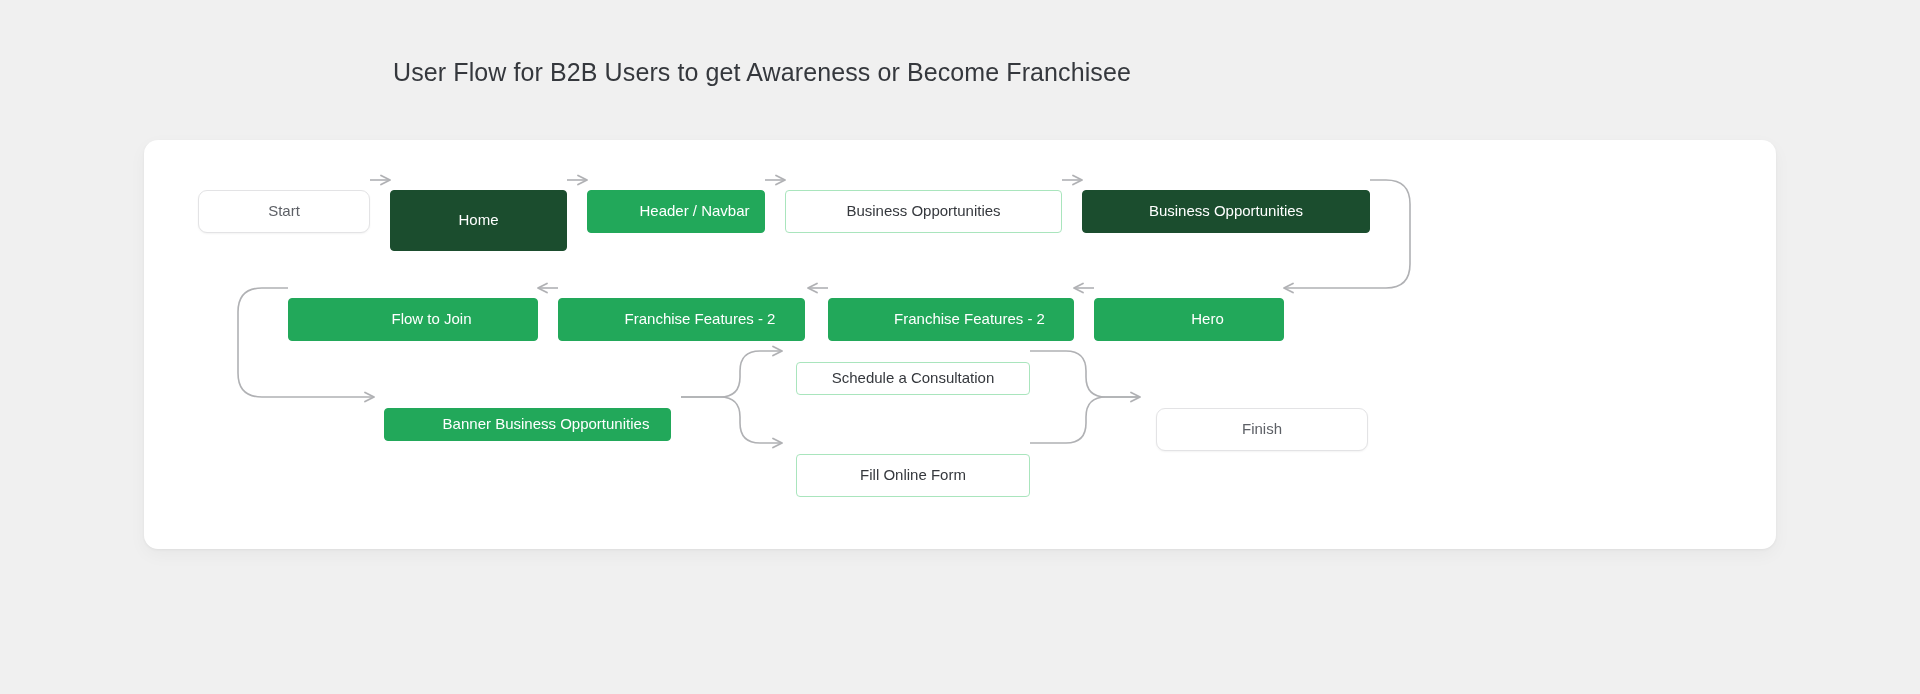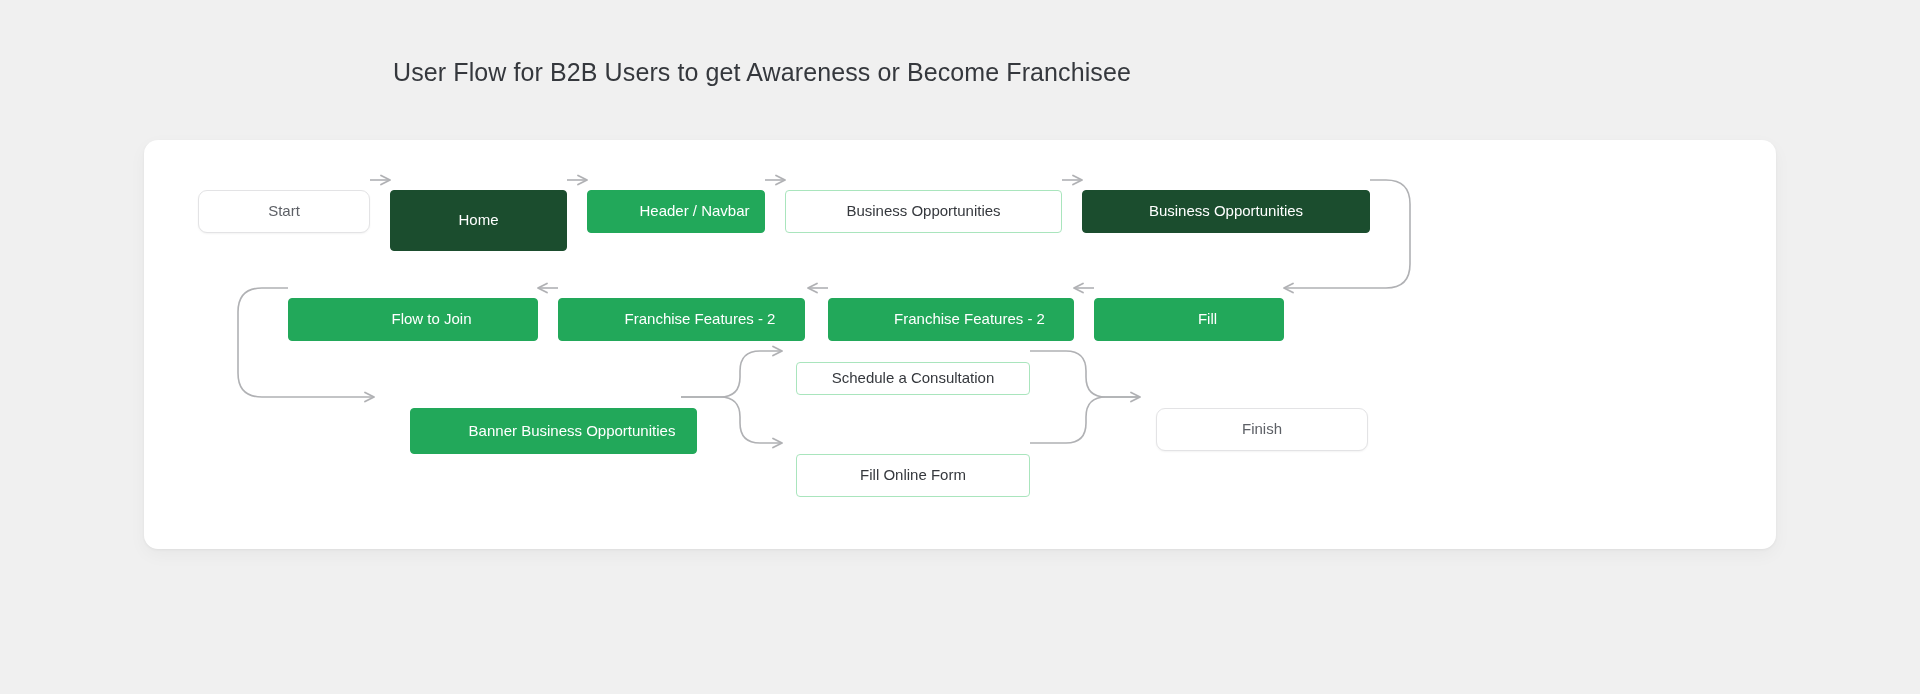--- a/index.html
+++ b/index.html
@@ -130,36 +130,36 @@
 
     <div class="node node-outline" style="left:641px; top:18px; width:277px; height:43px;">
       <span>Business Opportunities</span>
     </div>
 
     <div class="node node-dark" style="left:938px; top:18px; width:288px; height:43px;">
       <span>Business Opportunities</span>
     </div>
 
     <div class="node node-green" style="left:950px; top:126px; width:190px; height:43px;">
-      <span>Fill</span>
+      <span>Hero</span>
     </div>
 
     <div class="node node-green" style="left:684px; top:126px; width:246px; height:43px;">
       <span>Franchise Features - 2</span>
     </div>
 
     <div class="node node-green" style="left:414px; top:126px; width:247px; height:43px;">
       <span>Franchise Features - 2</span>
     </div>
 
     <div class="node node-green" style="left:144px; top:126px; width:250px; height:43px;">
       <span>Flow to Join</span>
     </div>
 
-    <div class="node node-green" style="left:266px; top:236px; width:287px; height:46px;">
+    <div class="node node-green" style="left:240px; top:236px; width:287px; height:33px;">
       <span>Banner Business Opportunities</span>
     </div>
 
     <div class="node node-outline" style="left:652px; top:190px; width:234px; height:33px;">
       <span>Schedule a Consultation</span>
     </div>
 
     <div class="node node-outline" style="left:652px; top:282px; width:234px; height:43px;">
       <span>Fill Online Form</span>
     </div>

